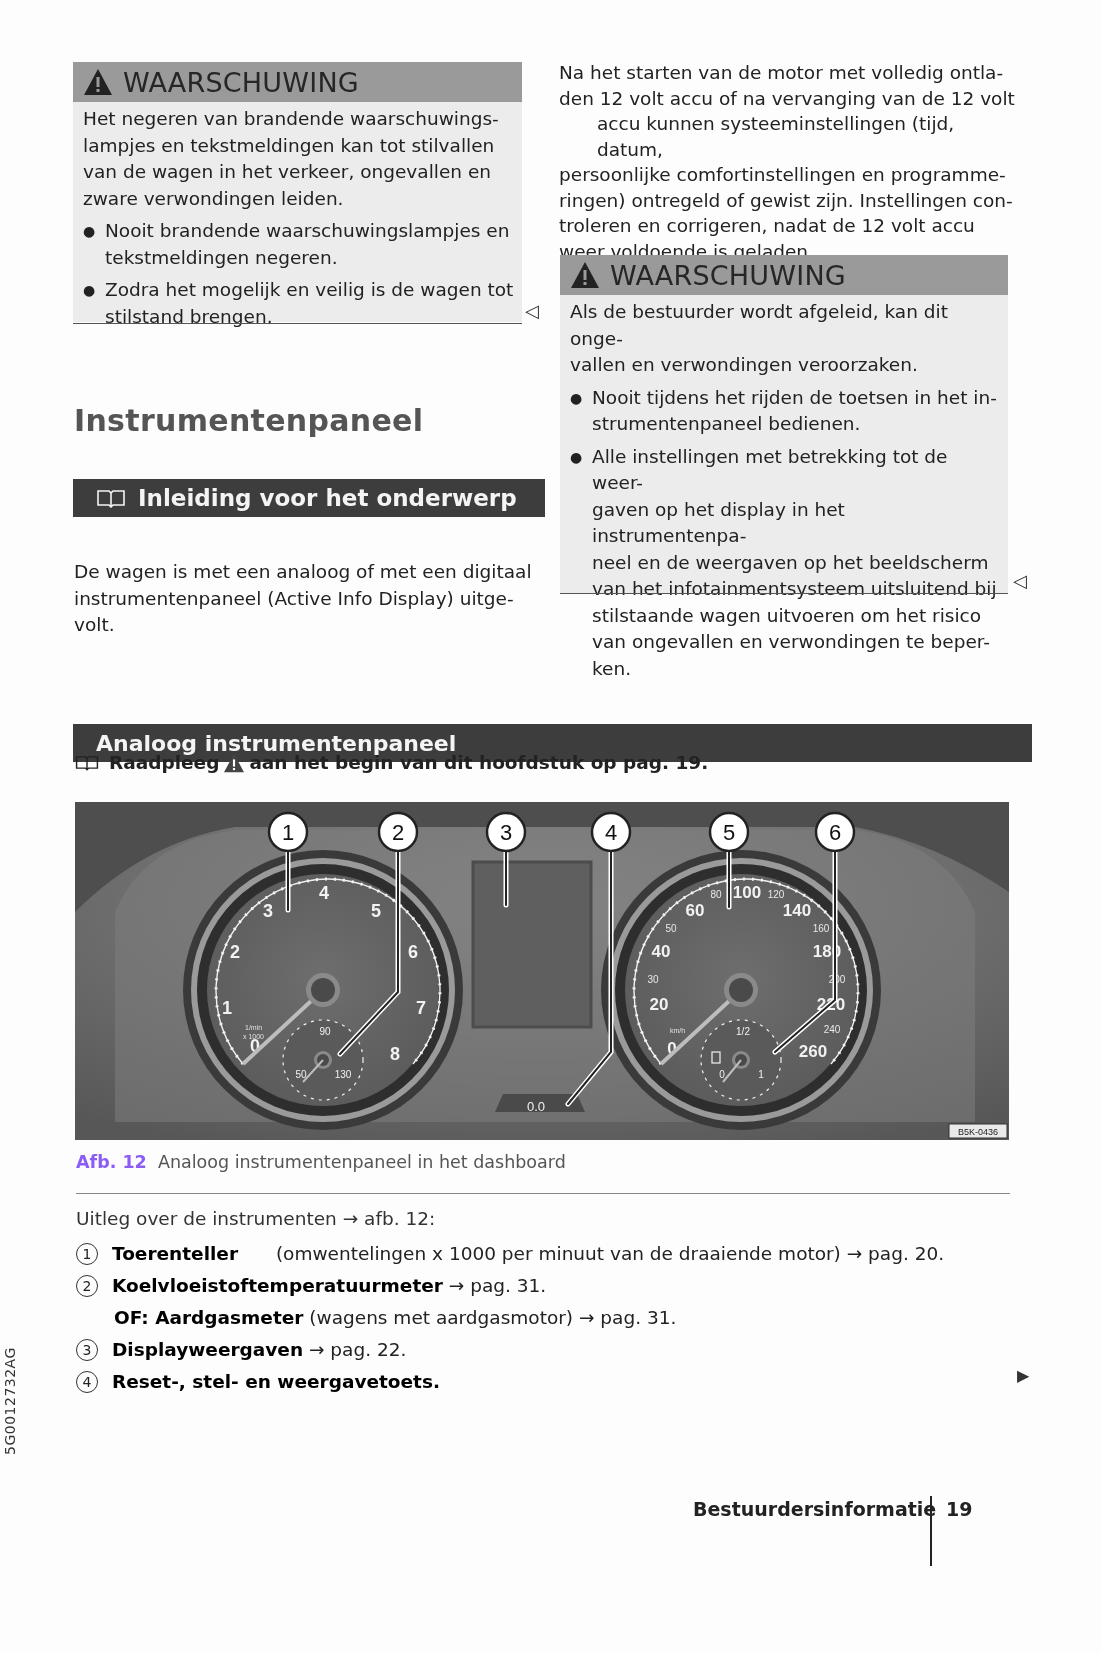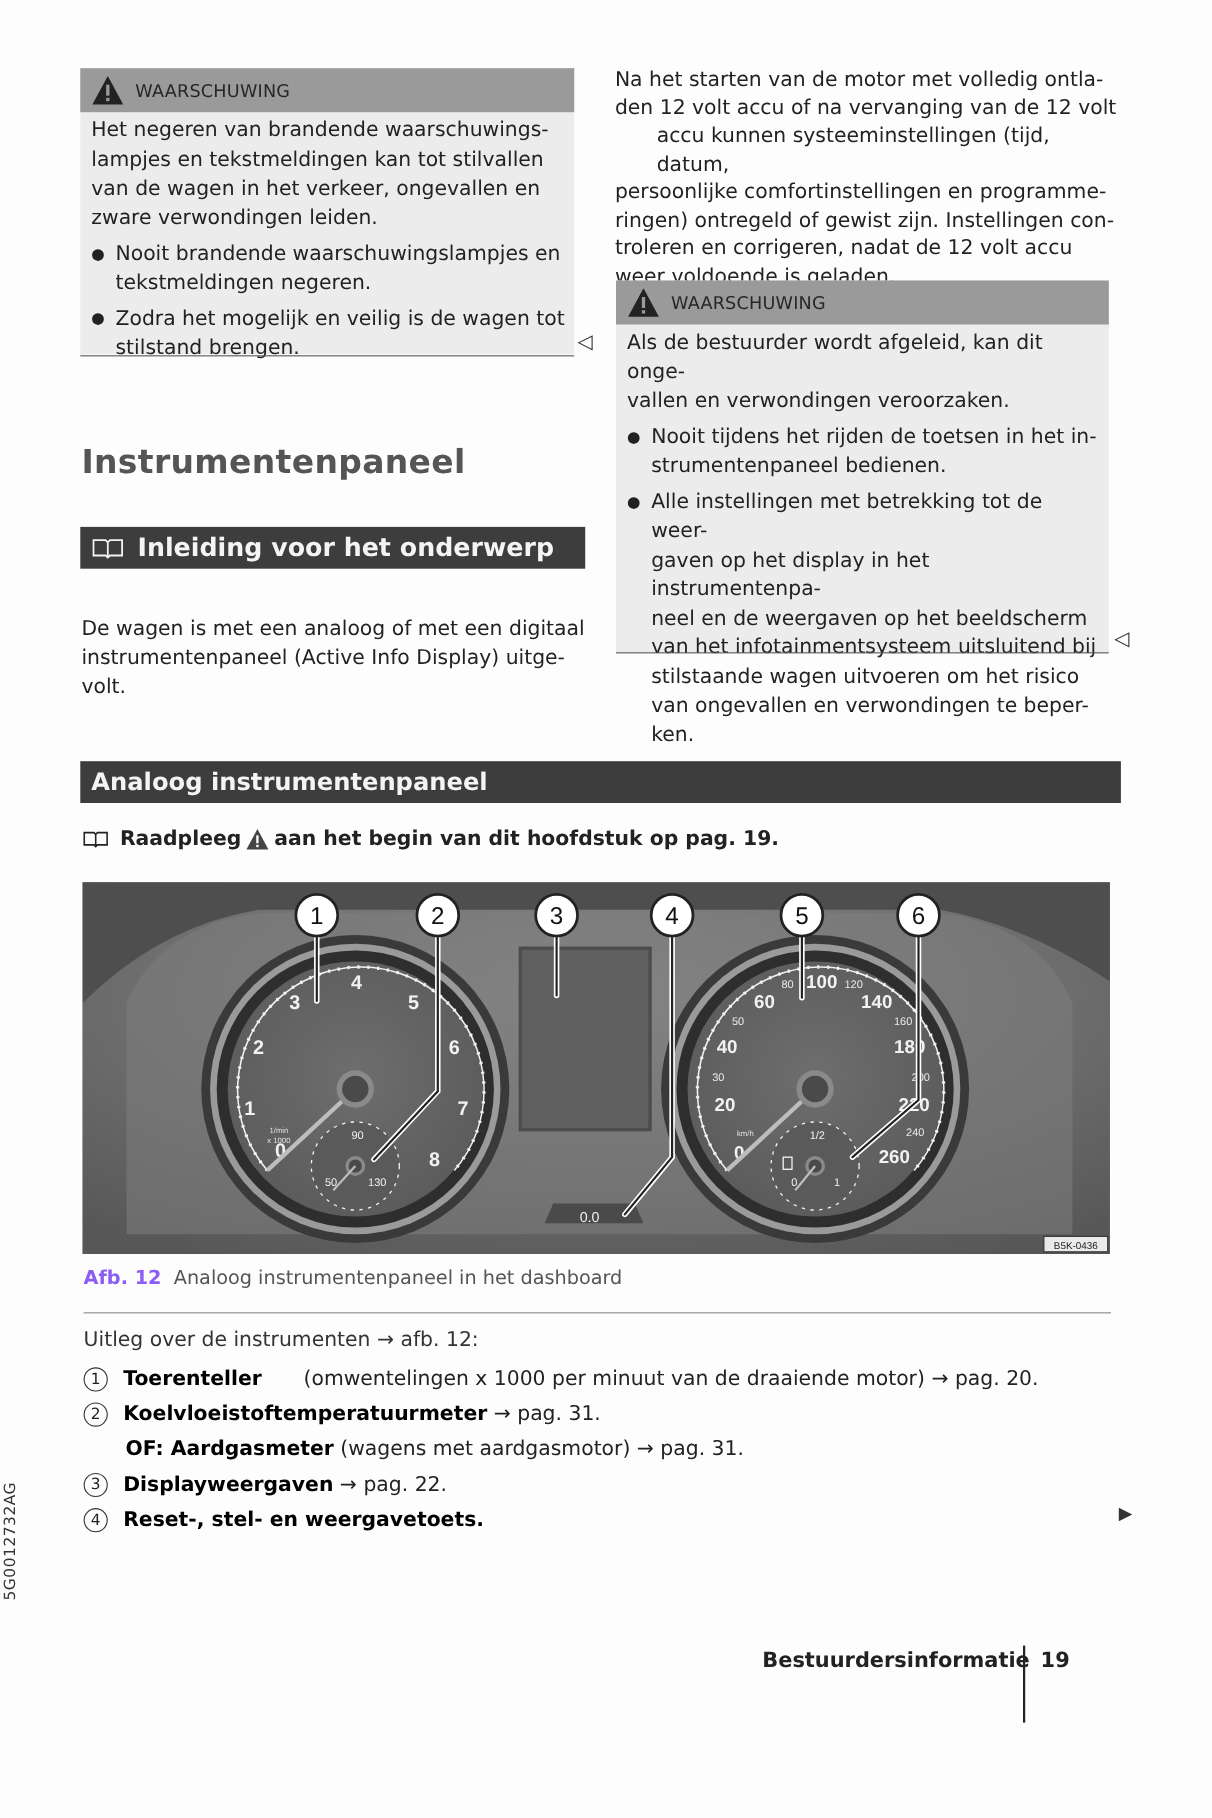--- a/index.html
+++ b/index.html
@@ -8,38 +8,38 @@
     background: #fdfdfd;
     font-family: "DejaVu Sans", "Liberation Sans", sans-serif;
     color: #1f1f1f;
   }
   .abs { position: absolute; }
 
   
   .warn-box { background: #ececec; }
   .warn-head {
     background: #9a9a9a; height: 40px; display: flex; align-items: center;
-    padding-left: 10px; font-size: 16px; color: #262626; letter-spacing: 0.2px;
+    padding-left: 10px; font-size: 27px; color: #262626; letter-spacing: 0.2px;
   }
   .warn-head .tri { width: 30px; height: 28px; margin-right: 10px; }
   .warn-body { padding: 4px 8px 6px 10px; font-size: 18.5px; line-height: 26.5px; color: #222; }
   .warn-body p { margin: 0; }
   .bullet { display: flex; margin-top: 6px; }
   .bullet .dot { width: 22px; flex: 0 0 22px; font-size: 14px; line-height: 26.5px; }
   .rule { height: 0; border-top: 1.5px solid #555; }
 
   .end-mark { font-size: 18px; color: #333; }
 
   .para { font-size: 18.5px; line-height: 26.5px; color: #222; margin: 0; }
 
   .h1 { font-size: 30px; font-weight: bold; color: #555; letter-spacing: 0.3px; }
 
   .dark-bar {
     background: #3d3d3d; color: #f4f4f4; font-weight: bold;
-    display: flex; align-items: center; padding-left: 10px;
+    display: flex; align-items: center; padding-left: 23px;
   }
 
   .book-icon { display: inline-block; }
 
   
   .figure { background: #5e5e5e; overflow: hidden; }
 
   .caption { font-size: 17.5px; color: #555; }
   .caption b { color: #8b5cf6; }
 
@@ -148,21 +148,21 @@
         <p>stilstaande wagen uitvoeren om het risico</p>
         <p>van ongevallen en verwondingen te beper-</p>
         <p>ken.</p>
       </div>
     </div>
   </div>
 </div>
 <div class="abs rule" style="left:560px; top:593px; width:448px;"></div>
 <div class="abs end-mark" style="left:1013px; top:570px;">◁</div>
 
-<div class="abs dark-bar" style="left:73px; top:692px; width:936px; height:38px; font-size:22px;">
+<div class="abs dark-bar" style="left:73px; top:724px; width:936px; height:38px; font-size:22px;">
   <span>Analoog instrumentenpaneel</span>
 </div>
 
 <div class="abs" style="left:75px; top:752px; font-size:18.5px; font-weight:bold; color:#222; display:flex; align-items:center;">
   <svg width="24" height="17" viewBox="0 0 30 20" style="margin-right:10px;">
     <path d="M2 3 L2 17 L13 17 L15 19 L17 17 L28 17 L28 3 L17 3 L15 5 L13 3 Z M15 5 L15 18" fill="none" stroke="#222" stroke-width="1.8"></path>
   </svg>
   <span>Raadpleeg</span>
   <svg width="22" height="20" viewBox="0 0 30 28" style="margin:0 4px;">
       <path d="M15 1 L29 27 L1 27 Z" fill="#444"></path>

